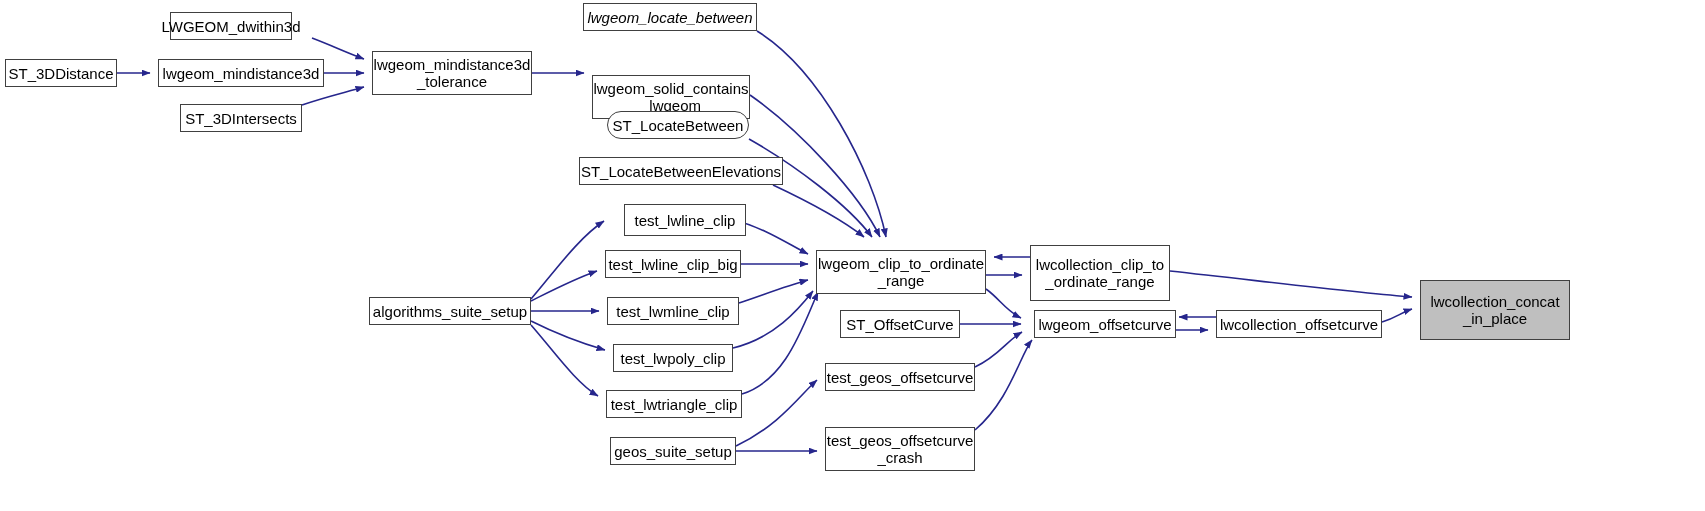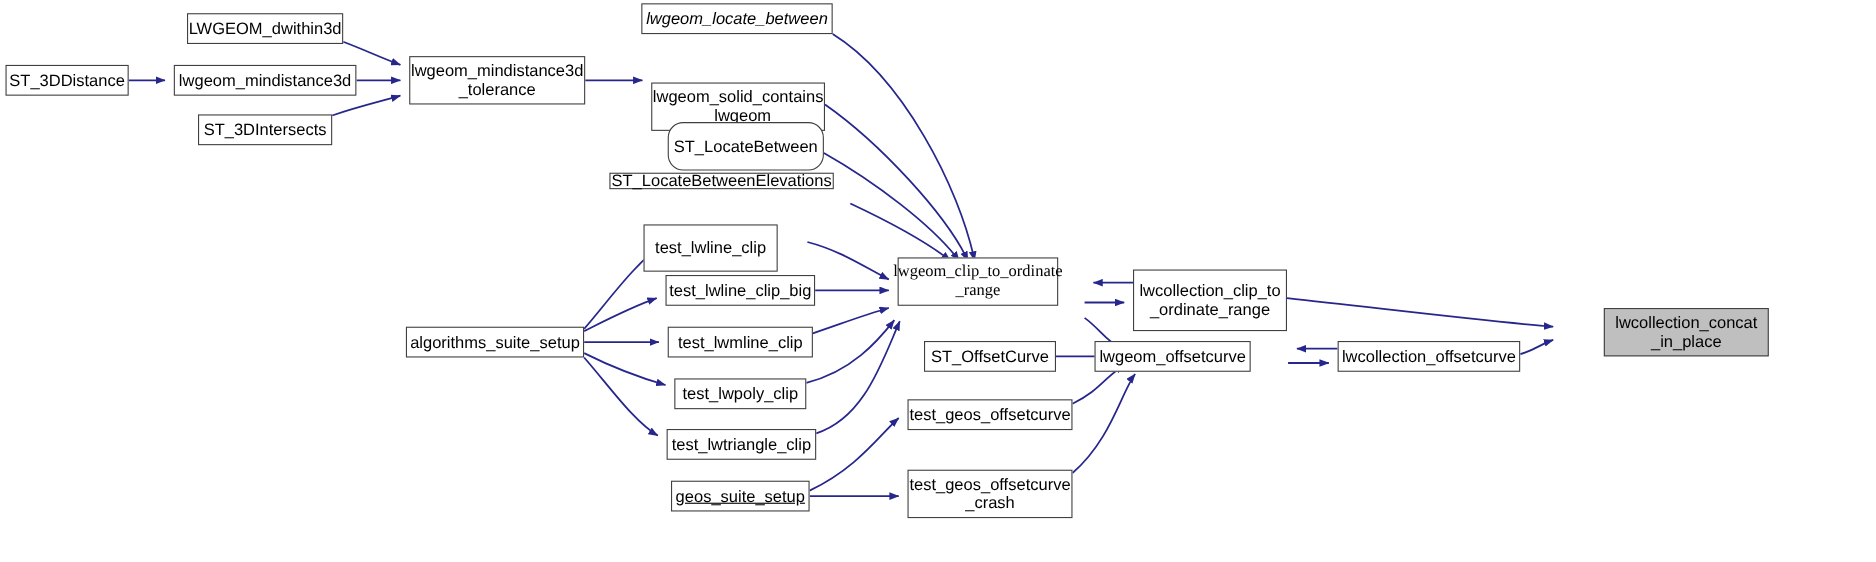--- a/index.html
+++ b/index.html
@@ -84,43 +84,43 @@
         <path d="M736,446 C780,425 800,395 817,380" fill="none" stroke="#26268c" stroke-width="1.6" marker-end="url(#arrowhead)"></path>
         <path d="M736,451 L817,451" fill="none" stroke="#26268c" stroke-width="1.6" marker-end="url(#arrowhead)"></path>
         <path d="M1171,330 L1208,330" fill="none" stroke="#26268c" stroke-width="1.6" marker-end="url(#arrowhead)"></path>
         <path d="M1216,317 L1179,317" fill="none" stroke="#26268c" stroke-width="1.6" marker-end="url(#arrowhead)"></path>
         <path d="M1170,271 C1270,282 1360,293 1412,297" fill="none" stroke="#26268c" stroke-width="1.6" marker-end="url(#arrowhead)"></path>
         <path d="M1382,322 C1396,318 1400,313 1412,309" fill="none" stroke="#26268c" stroke-width="1.6" marker-end="url(#arrowhead)"></path>
       </g>
   </svg>
   <div id="nodes">
       <div class="node" style="left: 5px; top: 59px; width: 112px; height: 28px; text-align: center;">ST_3DDistance</div>
-      <div class="node" style="left: 170px; top: 12px; width: 142px; height: 28px;">LWGEOM_dwithin3d</div>
+      <div class="node" style="left: 170px; top: 12px; width: 122px; height: 28px;">LWGEOM_dwithin3d</div>
       <div class="node" style="left: 158px; top: 59px; width: 166px; height: 28px;">lwgeom_mindistance3d</div>
       <div class="node" style="left: 180px; top: 104px; width: 122px; height: 28px;">ST_3DIntersects</div>
       <div class="node" style="left: 372px; top: 51px; width: 160px; height: 44px;">lwgeom_mindistance3d
 _tolerance</div>
       <div class="node" style="left: 583px; top: 3px; width: 174px; height: 28px; font-style: italic;">lwgeom_locate_between</div>
       <div class="node" style="left: 592px; top: 51px; width: 158px; height: 44px; margin-top: 24px;">lwgeom_solid_contains
 _lwgeom</div>
-      <div class="node" style="left: 607px; top: 111px; width: 142px; height: 44px; border-radius: 14px;">ST_LocateBetween</div>
-      <div class="node" style="left: 554px; top: 157px; width: 204px; height: 15px; text-align: right;">ST_LocateBetweenElevations</div>
-      <div class="node" style="left: 585px; top: 204px; width: 122px; height: 43px;">test_lwline_clip</div>
+      <div class="node" style="left: 607px; top: 111px; width: 142px; height: 28px; border-radius: 14px;">ST_LocateBetween</div>
+      <div class="node" style="left: 579px; top: 157px; width: 204px; height: 28px; text-align: right;">ST_LocateBetweenElevations</div>
+      <div class="node" style="left: 624px; top: 204px; width: 122px; height: 32px;">test_lwline_clip</div>
       <div class="node" style="left: 605px; top: 250px; width: 136px; height: 28px;">test_lwline_clip_big</div>
       <div class="node" style="left: 369px; top: 297px; width: 162px; height: 28px;">algorithms_suite_setup</div>
       <div class="node" style="left: 607px; top: 297px; width: 132px; height: 28px;">test_lwmline_clip</div>
       <div class="node" style="left: 613px; top: 344px; width: 120px; height: 28px;">test_lwpoly_clip</div>
       <div class="node" style="left: 606px; top: 390px; width: 136px; height: 28px;">test_lwtriangle_clip</div>
-      <div class="node" style="left: 610px; top: 437px; width: 126px; height: 28px; text-decoration: underline;">geos_suite_setup</div>
-      <div class="node" style="left: 816px; top: 234px; width: 146px; height: 44px; font-family: Liberation Serif, serif;">lwgeom_clip_to_ordinate
+      <div class="node" style="left: 610px; top: 437px; width: 126px; height: 28px;">geos_suite_setup</div>
+      <div class="node" style="left: 816px; top: 250px; width: 170px; height: 44px;">lwgeom_clip_to_ordinate
 _range</div>
       <div class="node" style="left: 840px; top: 310px; width: 120px; height: 28px;">ST_OffsetCurve</div>
       <div class="node" style="left: 825px; top: 363px; width: 150px; height: 28px;">test_geos_offsetcurve</div>
       <div class="node" style="left: 825px; top: 427px; width: 150px; height: 44px;">test_geos_offsetcurve
 _crash</div>
       <div class="node" style="left: 1030px; top: 245px; width: 140px; height: 56px;">lwcollection_clip_to
 _ordinate_range</div>
-      <div class="node" style="left: 995px; top: 310px; width: 142px; height: 28px;">lwgeom_offsetcurve</div>
+      <div class="node" style="left: 1034px; top: 310px; width: 142px; height: 28px;">lwgeom_offsetcurve</div>
       <div class="node" style="left: 1216px; top: 310px; width: 166px; height: 28px;">lwcollection_offsetcurve</div>
-      <div class="node highlight" style="left: 1458px; top: 280px; width: 150px; height: 44px;">lwcollection_concat
+      <div class="node highlight" style="left: 1420px; top: 280px; width: 150px; height: 60px;">lwcollection_concat
 _in_place</div>
     </div>
 </div>
 
 </body></html>

